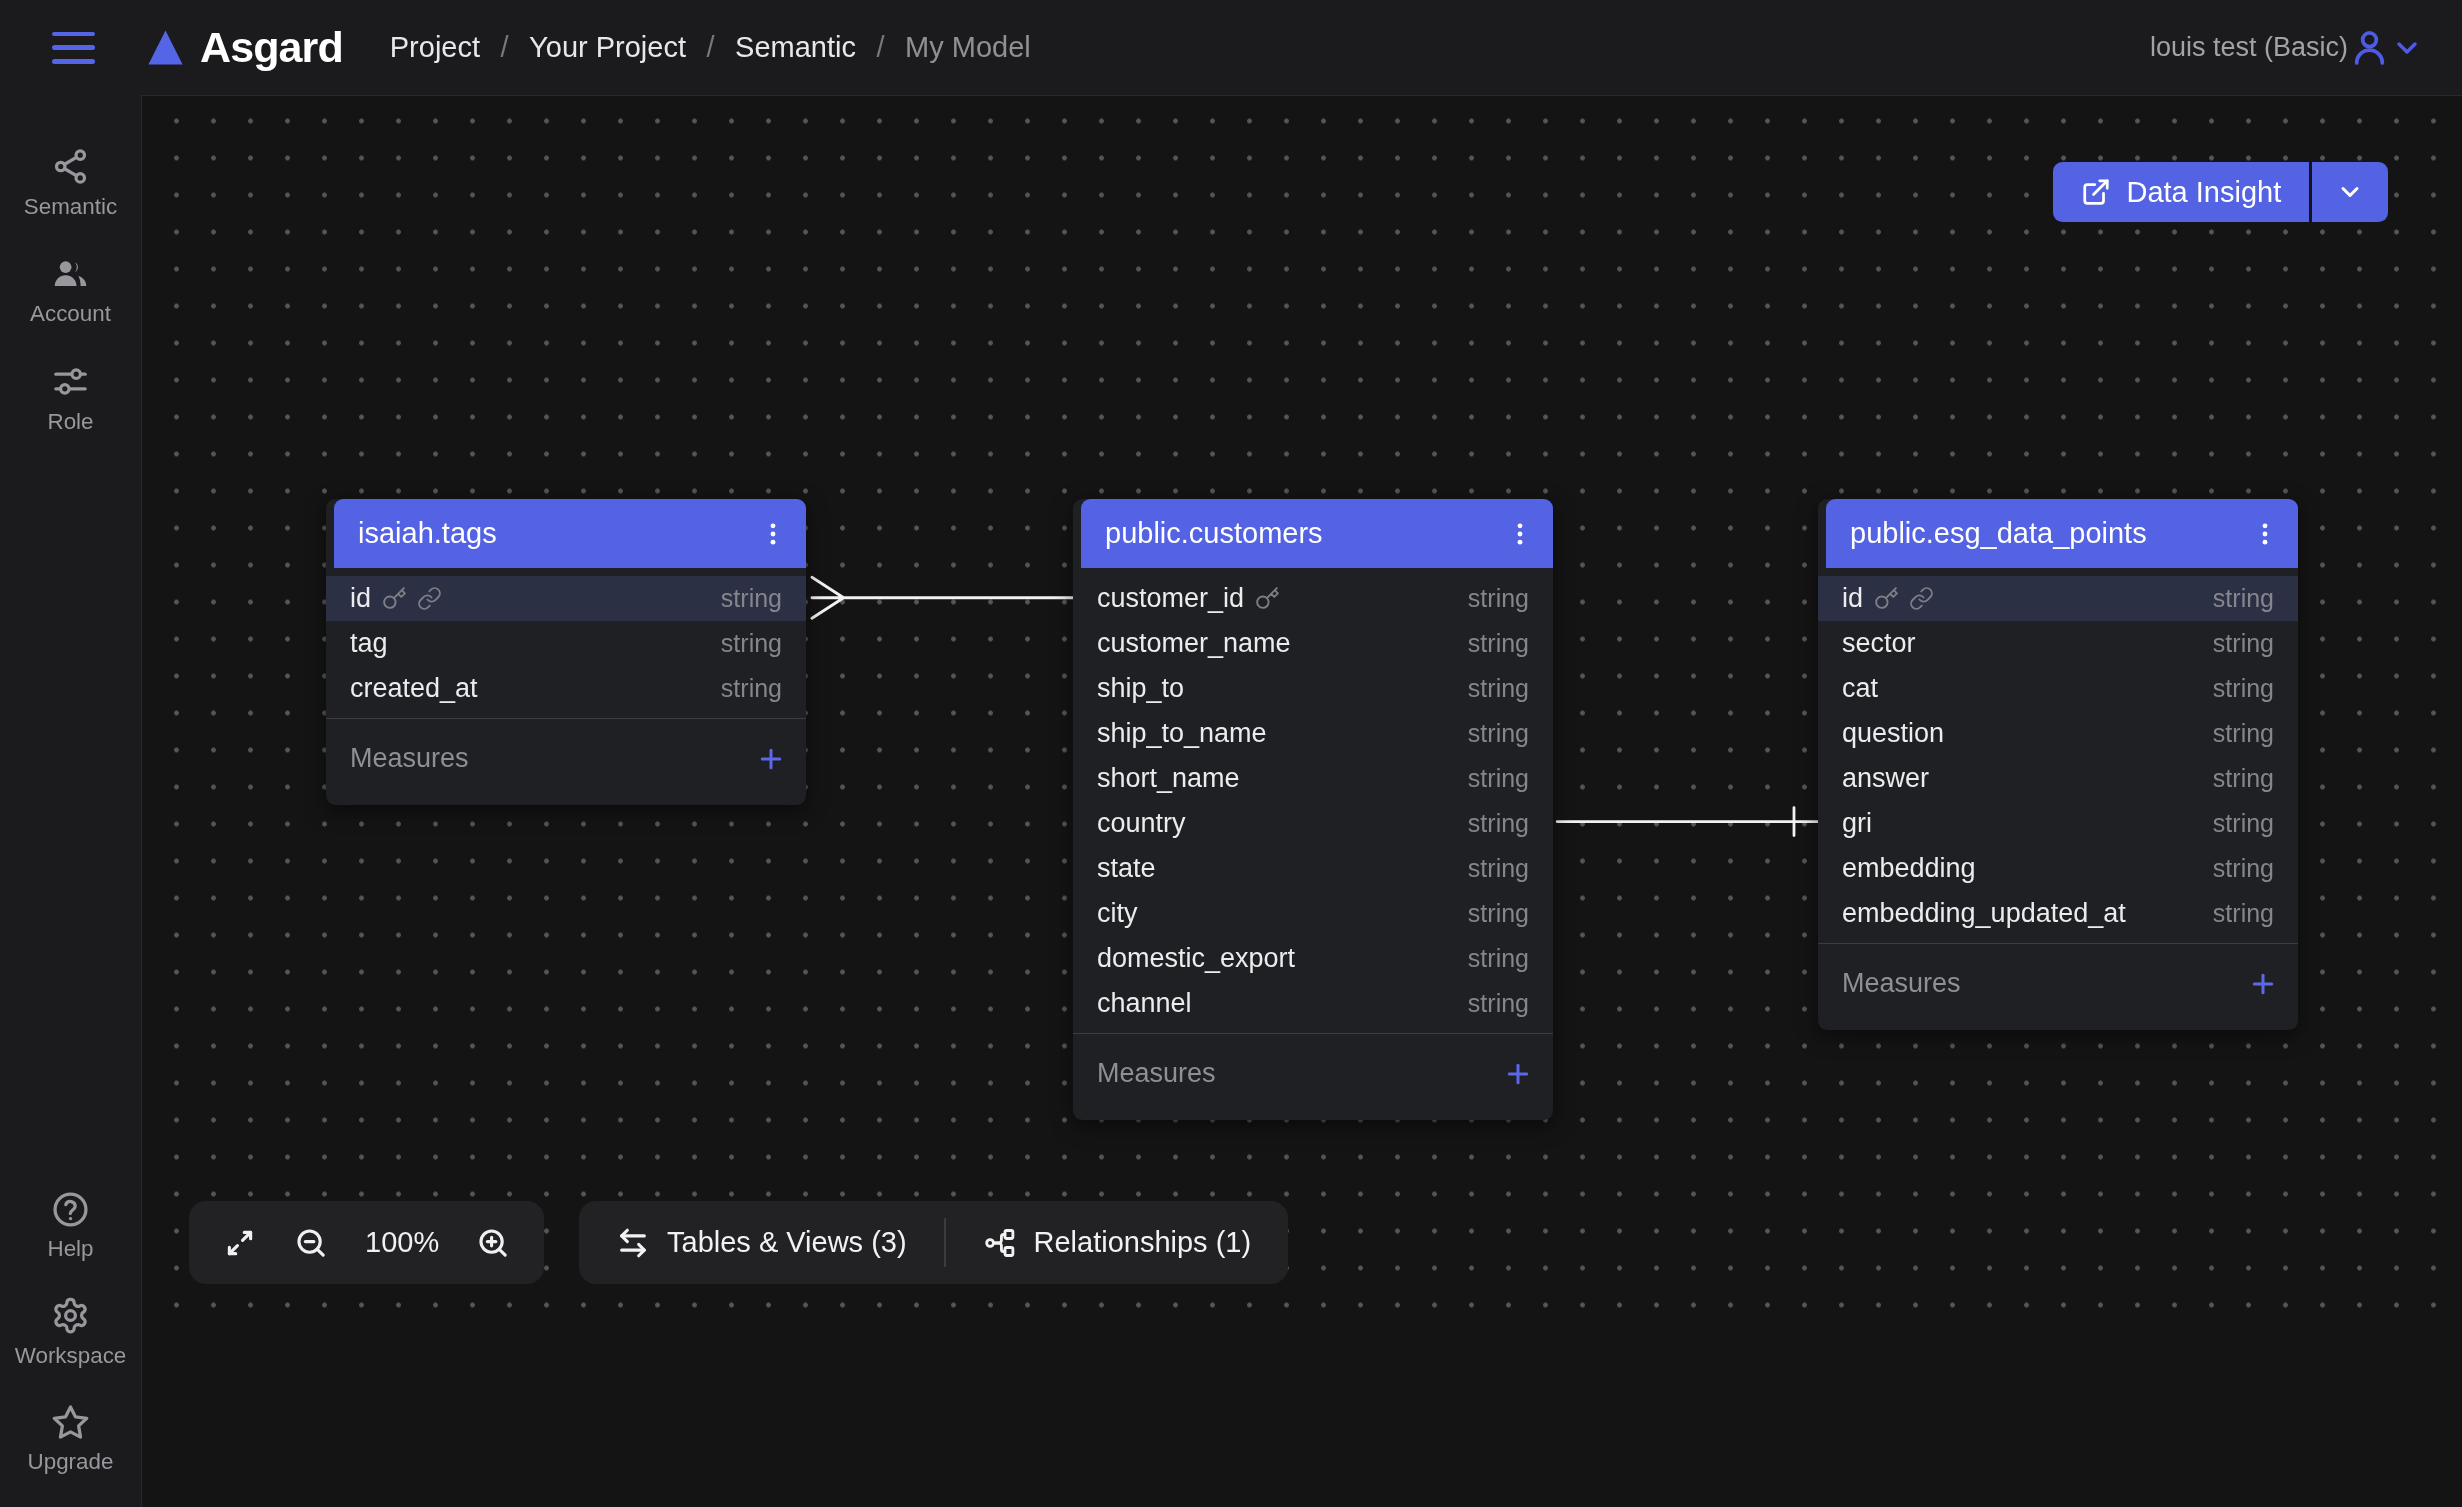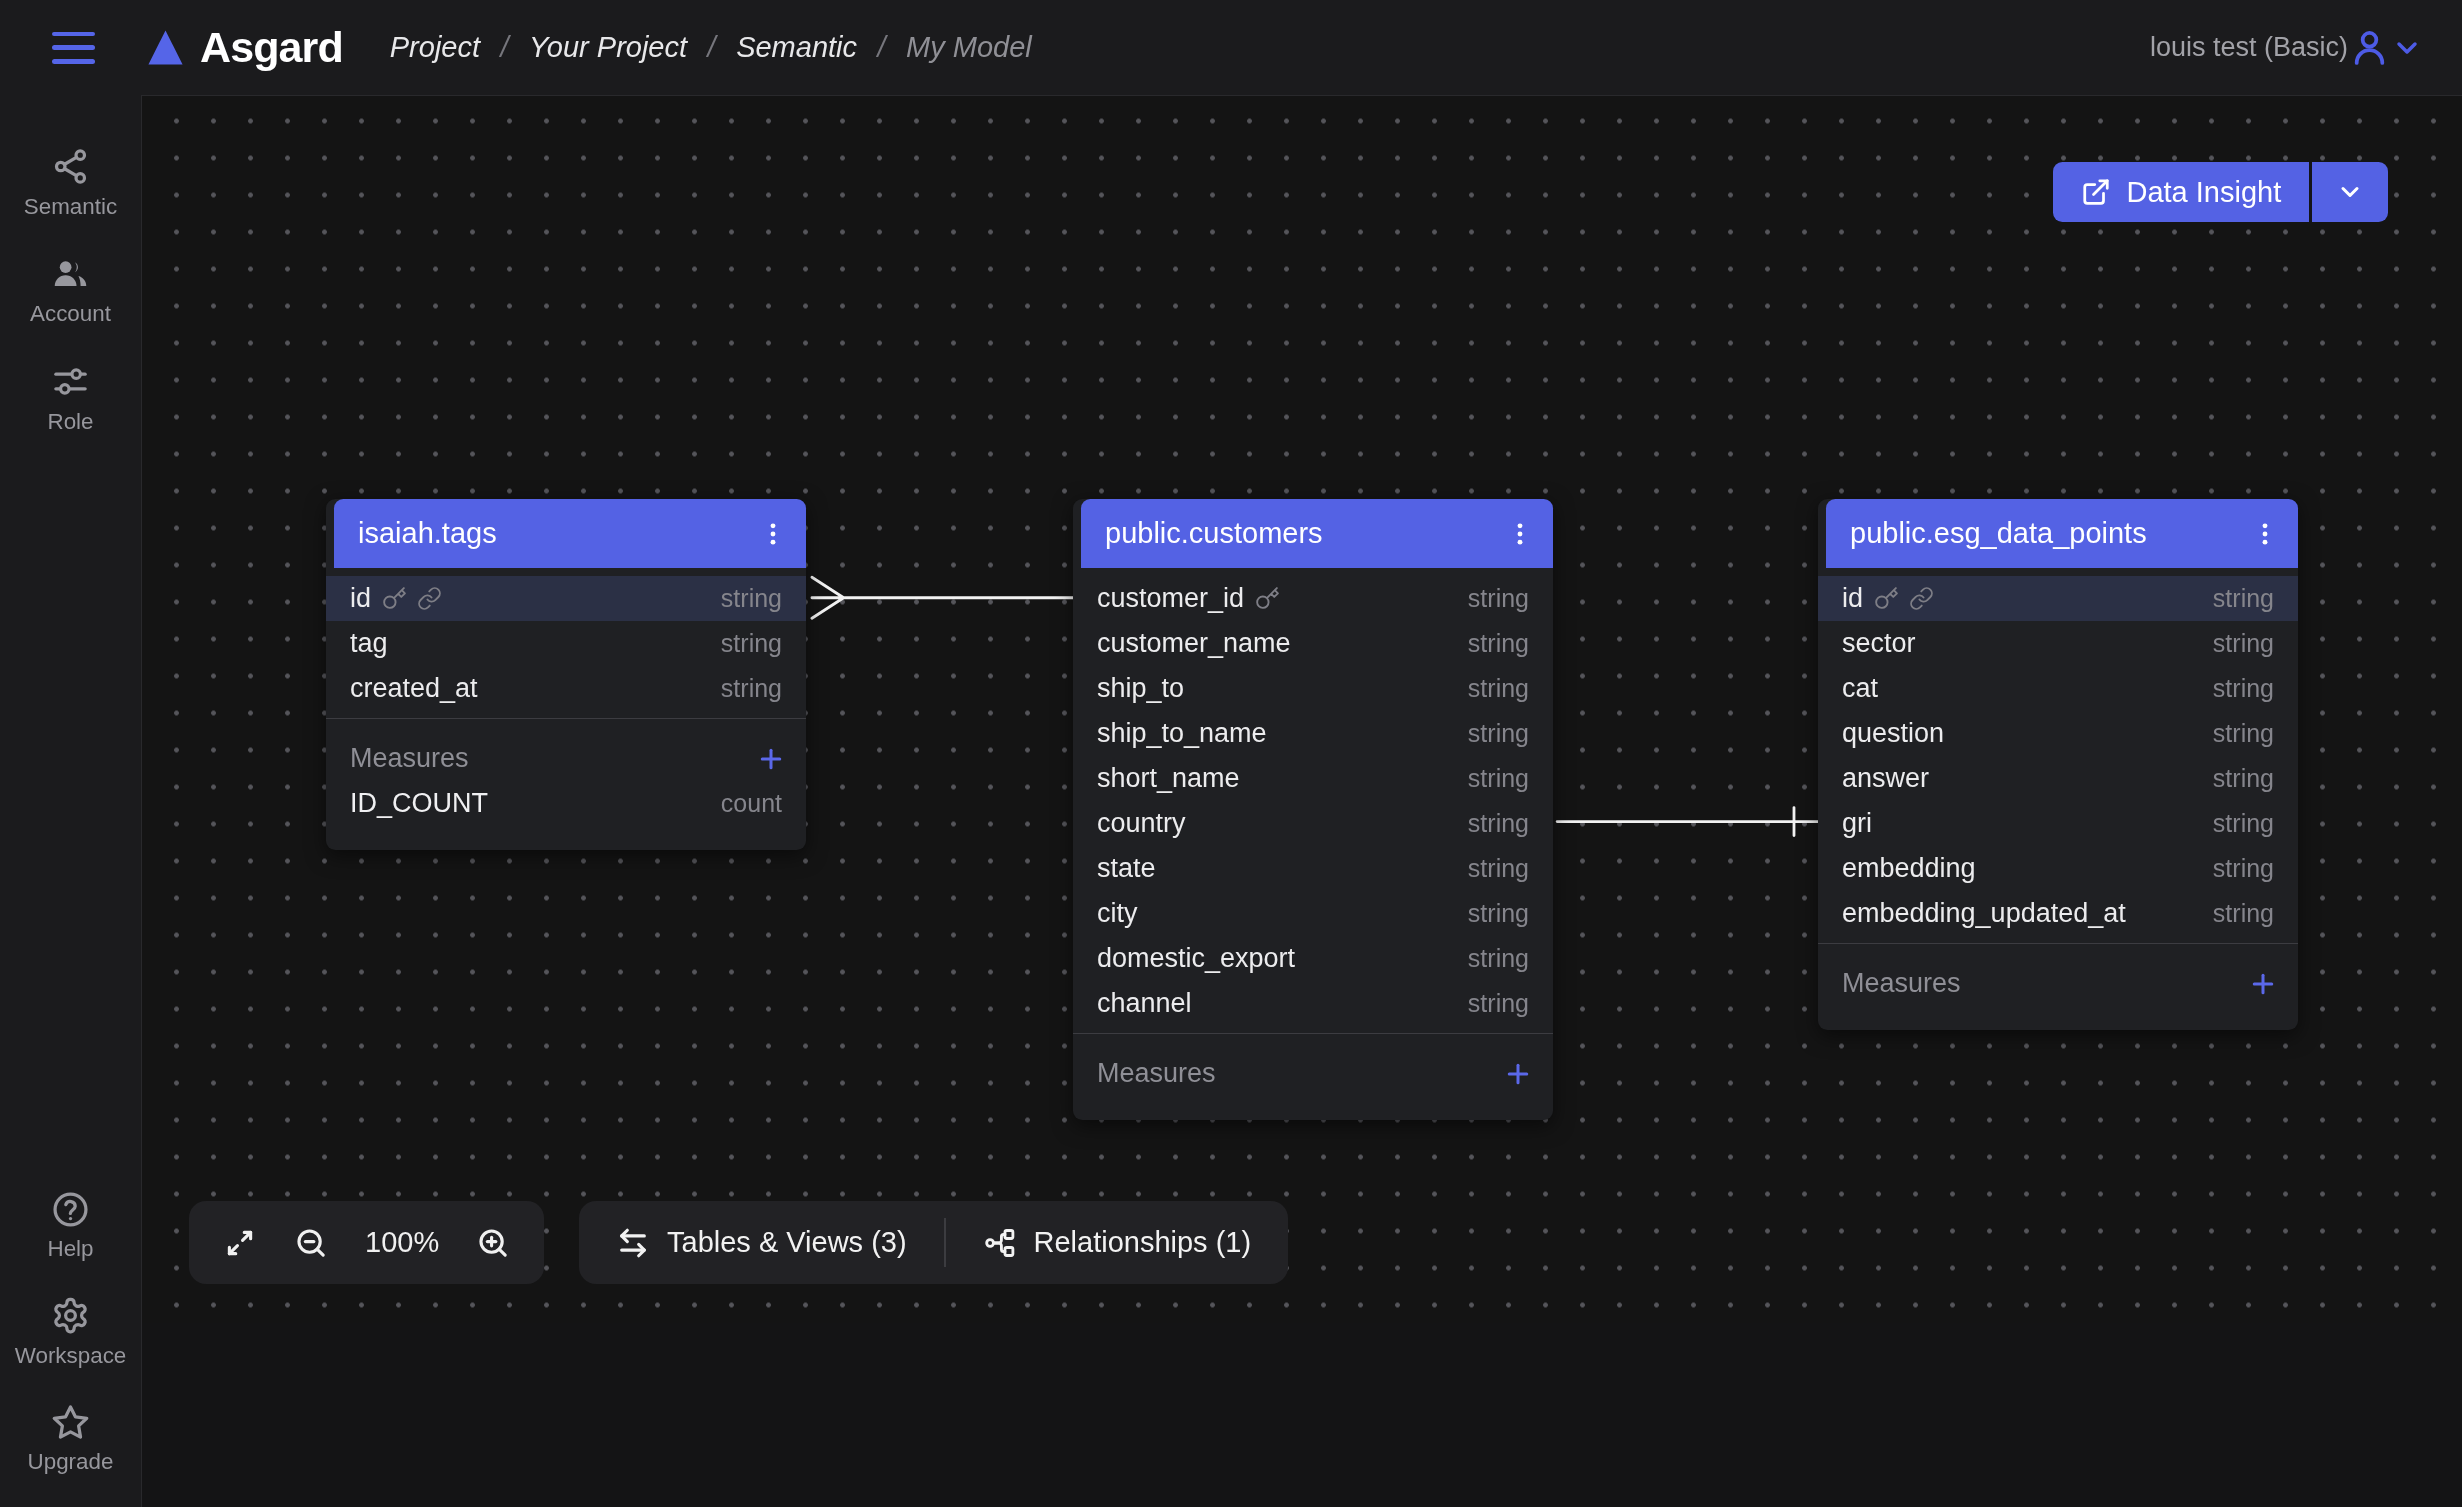--- a/index.html
+++ b/index.html
@@ -8,21 +8,21 @@
 
   
   .topbar { position:absolute; left:0; top:0; width:2462px; height:95px;
             background:#1b1b1d; display:flex; align-items:center; z-index:30; }
   .hamburger { width:43px; height:32px; margin-left:52px; display:flex; flex-direction:column;
                justify-content:space-between; cursor:pointer; }
   .hamburger div { height:4.7px; border-radius:2.8px; background:#5565e8; }
   .logo-wrap { display:flex; align-items:center; margin-left:49px; }
   .logo-tri { width:43px; height:41px; }
   .logo-text { color:#ffffff; font-size:43px; font-weight:bold; letter-spacing:-0.9px; margin-left:13px; }
-  .crumbs { display:flex; align-items:center; margin-left:47px; gap:20.5px; font-size:29px;font-style:italic; }
+  .crumbs { display:flex; align-items:center; margin-left:47px; gap:20.5px; font-size:29px; }
   .crumb { color:#e8e8ea; cursor:pointer; }
   .crumb-sep { color:#76767c; }
   .crumb.muted { color:#8f8f95; }
   .topbar-right { margin-left:auto; display:flex; align-items:center; margin-right:39px; gap:1px; }
   .user-label { color:#a2a2a8; font-size:27px; }
   .icon { display:inline-block; }
 
   
   .sidebar { position:absolute; left:0; top:95px; width:142px; height:1412px;
              background:#1b1b1d; border-right:1.9px solid #29292c; z-index:25;
@@ -288,24 +288,20 @@
       <div class="measures">
         <div class="m-head">
           <span class="m-label">Measures</span>
           <span class="m-plus">
             <svg width="30" height="30" viewBox="0 0 24 24" fill="none" stroke="currentColor" stroke-width="2.4" stroke-linecap="round">
               <line x1="12" y1="5" x2="12" y2="19"></line>
               <line x1="5" y1="12" x2="19" y2="12"></line>
             </svg>
           </span>
         </div>
-        <div class="m-row">
-          <span class="m-name">ID_COUNT</span>
-          <span class="m-type">count</span>
-        </div>
       </div>
     </div>
     <div class="card" style="left: 931px; top: 403px;">
       <div class="card-header">
         <span class="card-title">public.customers</span>
         <span class="kebab">
           <svg width="28" height="28" viewBox="0 0 24 24" fill="currentColor">
             <circle cx="12" cy="5" r="2.1"></circle>
             <circle cx="12" cy="12" r="2.1"></circle>
             <circle cx="12" cy="19" r="2.1"></circle>

